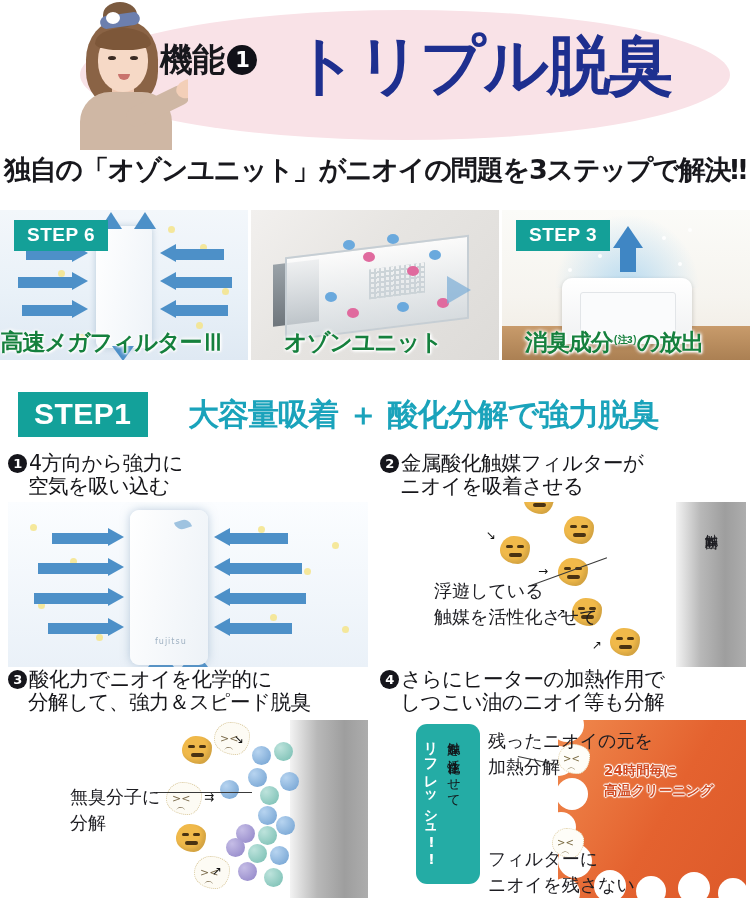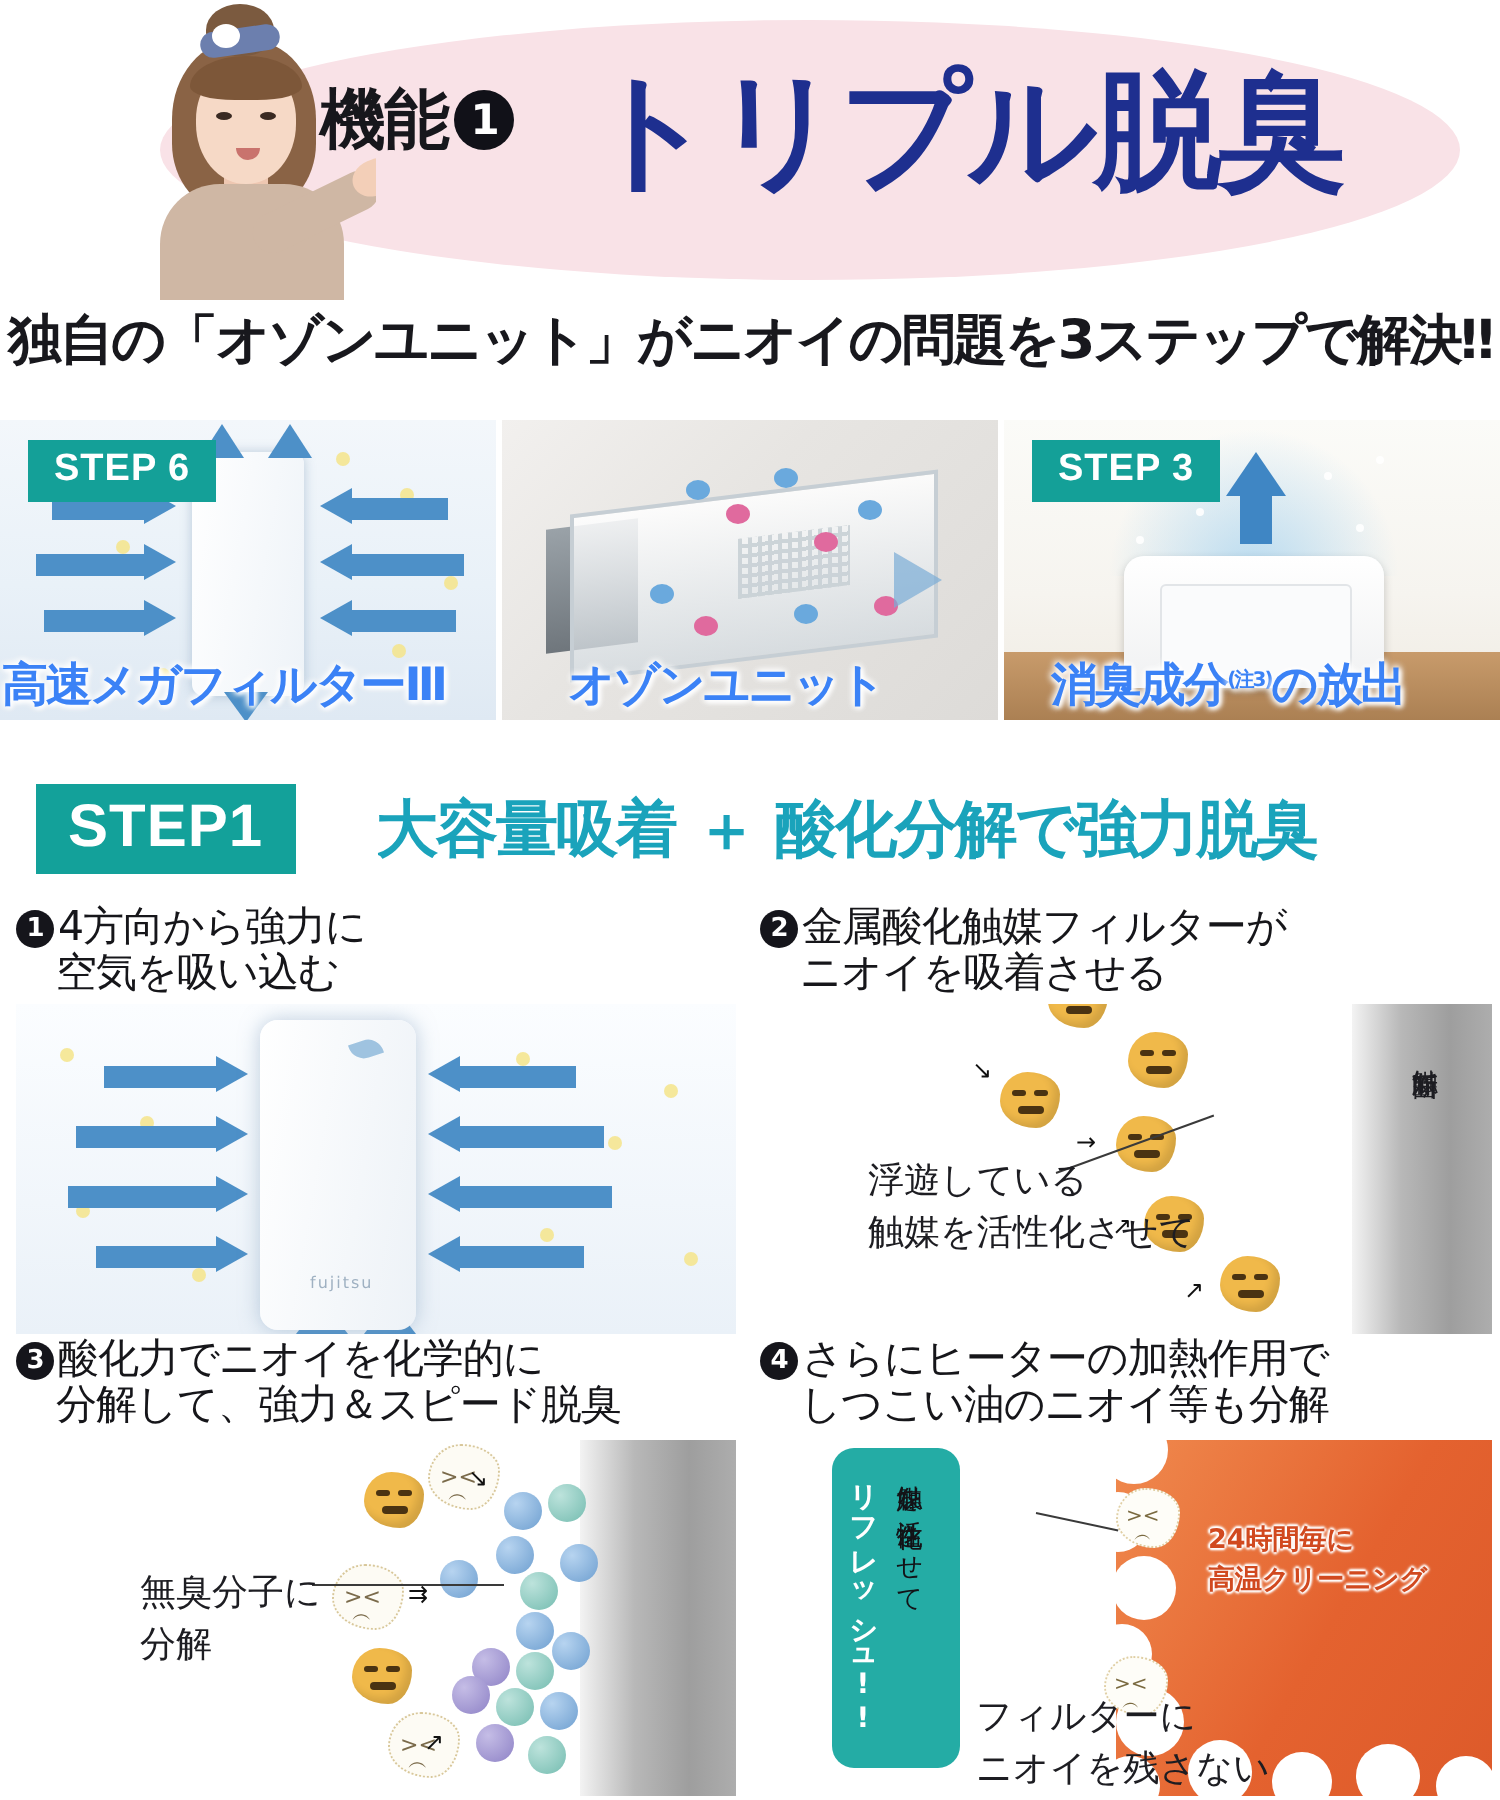--- a/index.html
+++ b/index.html
@@ -101,23 +101,24 @@
 
   .step-badge{
     position:absolute;left:14px;top:10px;
     background:#14a098;color:#ffffff;
     font-size:19px;font-weight:bold;letter-spacing:.5px;
     padding:4px 13px 5px 13px;
     font-family:"Liberation Sans",sans-serif;
   }
   .card-caption{
     position:absolute;left:0;bottom:2px;width:224px;text-align:center;
-    font-size:23px;font-weight:bold;color:#3b82f6;letter-spacing:-1px;
+    font-size:23px;font-weight:bold;color:#15803d;letter-spacing:-1px;
     text-shadow:0 0 4px #fff,0 0 4px #fff,0 0 3px #fff,1px 1px 2px #fff;
     white-space:nowrap;
+    font-family:Liberation Mono, monospace;
   }
   .card-caption sup{font-size:10px;vertical-align:7px;}
 
   
   .sec{position:absolute;left:0;top:392px;width:750px;height:46px;}
   .sec-badge{
     position:absolute;left:18px;top:0;
     background:#13a19a;color:#fff;
     font-size:30px;font-weight:bold;letter-spacing:.5px;
     padding:5px 16px 6px 16px;
@@ -480,20 +481,24 @@
       <div class="wface" style="left:178px;top:24px">
         <span style="position:absolute;left:4px;top:8px;font-size:10px;color:#7a6a40">&gt;&lt;</span>
         <span style="position:absolute;left:8px;top:16px;font-size:9px;color:#7a6a40">︵</span>
       </div>
       <div class="wface" style="left:172px;top:108px">
         <span style="position:absolute;left:4px;top:8px;font-size:10px;color:#7a6a40">&gt;&lt;</span>
         <span style="position:absolute;left:8px;top:16px;font-size:9px;color:#7a6a40">︵</span>
       </div>
 
       <div class="lead" style="left:138px;top:36px;width:42px;transform:rotate(12deg);transform-origin:left center"></div>
+      <div class="anno" style="left:108px;top:8px">
+        <div>残ったニオイの元を</div>
+        <div>加熱分解</div>
+      </div>
       <div class="anno" style="left:108px;top:126px">
         <div>フィルターに</div>
         <div>ニオイを残さない</div>
       </div>
 
       <div class="orange-label" style="left:224px;top:40px">
         <div>24時間毎に</div>
         <div>高温クリーニング</div>
       </div>
     </div>

